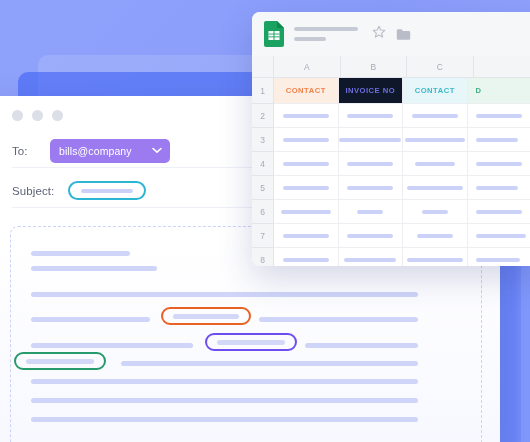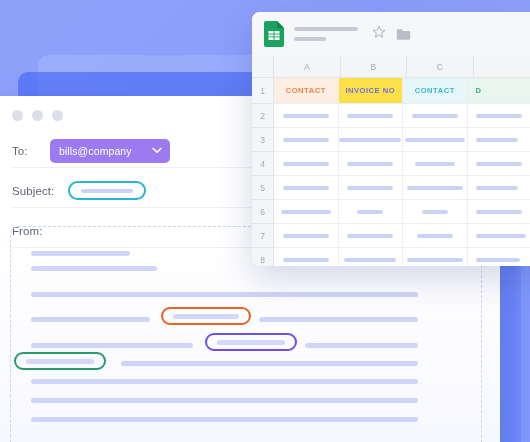--- a/index.html
+++ b/index.html
@@ -216,23 +216,20 @@
       <div id="to-chip">
         <span id="to-chip-text">bills@company</span>
         <span id="to-chevron">
           <svg width="10" height="7" viewBox="0 0 10 7">
             <path d="M1 1.5 L5 5.2 L9 1.5" fill="none" stroke="#ffffff" stroke-width="1.6" stroke-linecap="round" stroke-linejoin="round"></path>
           </svg>
         </span>
       </div>
     </div>
 
-    <div class="field-row" id="row-from">
-      <span class="field-label" id="from-label">From:</span>
-    </div>
 
     <div id="email-body">
 
       <span class="line" style="left:20px; top:24px; width:99px;"></span>
       <span class="line" style="left:20px; top:39px; width:126px;"></span>
 
       <span class="line" style="left:20px; top:65px; width:387px;"></span>
 
       <span class="line" style="left:20px; top:90px; width:119px;"></span>
       <div class="hl-box" id="hl-orange" style="left:150px; top:80px; width:90px; height:18px;">
@@ -297,21 +294,21 @@
         <div class="col-head-cell">B</div>
         <div class="col-head-cell">C</div>
         <div class="col-head-cell"></div>
       </div>
 
       <div class="grid-row hdr-row">
         <div class="rownum-cell">1</div>
         <div class="cell" style="background:#fdeee3;">
           <span class="cell-hdr-text" style="color:#f0824a;">CONTACT</span>
         </div>
-        <div class="cell" style="background:#fde047;">
+        <div class="cell" style="background:#0f172a;">
           <span class="cell-hdr-text" style="color:#6f6fe0;">INVOICE NO</span>
         </div>
         <div class="cell" style="background:#e7f6f8;">
           <span class="cell-hdr-text" style="color:#39b8cc;">CONTACT</span>
         </div>
         <div class="cell" style="background:#e8f6ef; justify-content:flex-start; padding-left:8px;">
           <span class="cell-hdr-text" style="color:#3fae86;">D</span>
         </div>
       </div>
 

